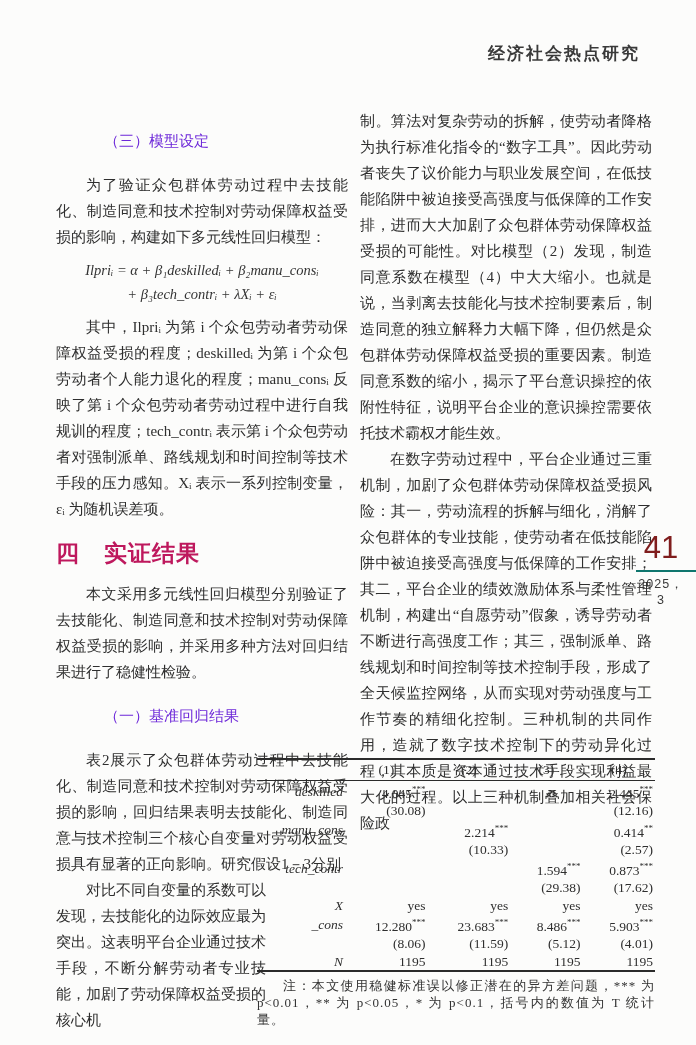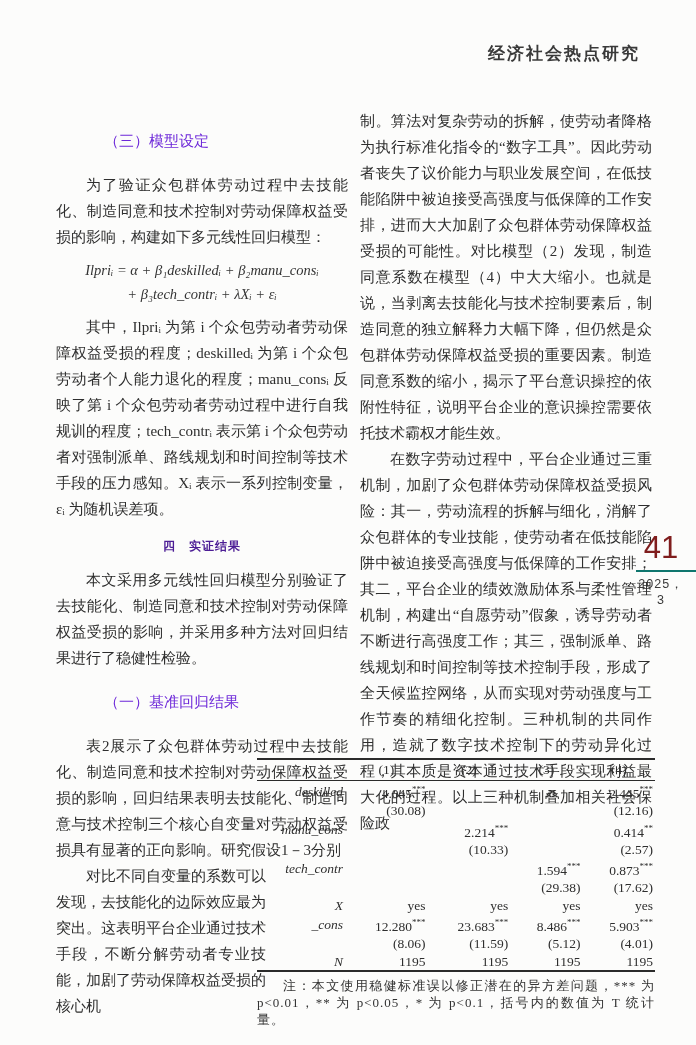--- a/index.html
+++ b/index.html
@@ -27,23 +27,23 @@
   .kaiti{
     margin:18px;font-size:15px;line-height:26px;
     text-indent:2em;color:#6d28d9;
   }
   .formula{
     margin:8px 0 8px 0;
     font-style:italic;font-size:14.5px;line-height:24px;
     text-align:center;color:#333;
   }
   h2.sec-heading{
-    margin:16px 0 12px 0;text-align:center;
-    font-family:"Liberation Sans","DejaVu Sans",sans-serif;
-    font-size:12px;font-weight:bold;color:#4c1d95;letter-spacing:1px;
+    margin:16px 0 12px 0;text-align:left;
+    font-family:"Liberation Sans","DejaVu Sans",sans-serif;
+    font-size:23px;font-weight:bold;color:#be185d;letter-spacing:1px;
   }
   .narrow{width:210px;}
   .margin-block{
     position:absolute;top:530px;right:0;width:60px;
     font-family:"Liberation Sans","DejaVu Sans",sans-serif;
     text-align:center;
   }
   .pageno{font-size:31px;color:#7f1d1d;padding:0 10px 4px 0;border-bottom:2px solid #0f766e;}
   .issue{font-size:12.5px;color:#3a3a3a;padding:4px 10px 0 0;letter-spacing:1px;}
   .tablewrap{position:absolute;left:257px;top:758px;width:398px;}

